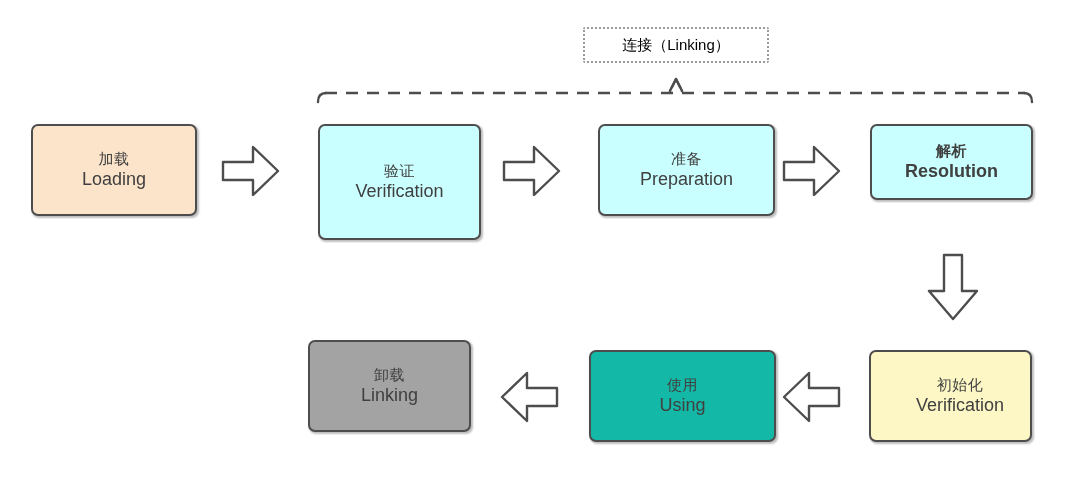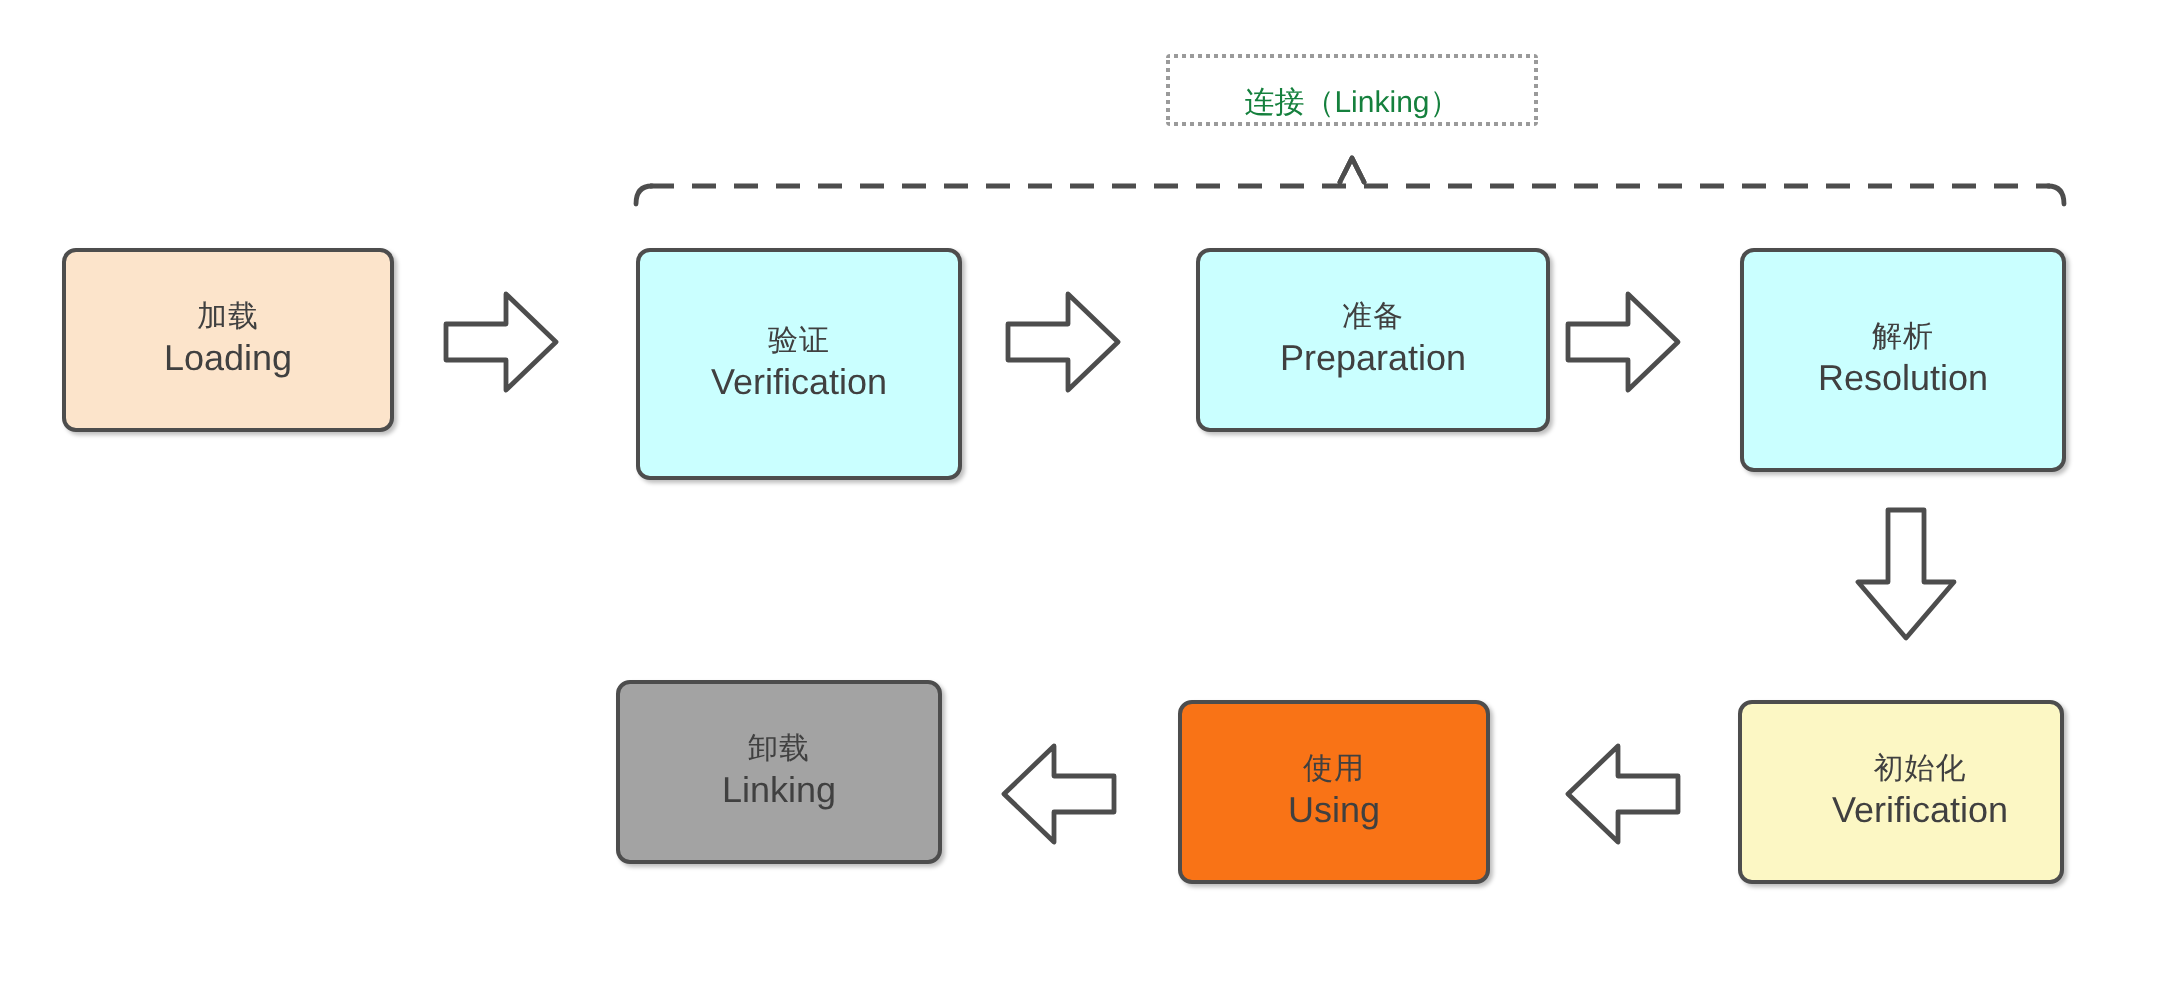--- a/index.html
+++ b/index.html
@@ -50,23 +50,23 @@
   }
   .bracket svg { display: block; }
 
   
   .group-label {
     position: absolute;
     box-sizing: border-box;
     border: 2px dotted #9a9a9a;
     border-radius: 2px;
     display: flex;
-    align-items: flex-end;
+    align-items: center;
     justify-content: center;
-    color: #15803d;
+    color: #000000;
     font-size: 15px;
     background: #ffffff;
     white-space: nowrap;
   }
 </style>
 </head>
 <body>
 
 <div id="canvas">
 
@@ -98,31 +98,31 @@
   <div class="node" style="left:318px; top:124px; width:163px; height:116px; background:#CAFFFF;">
     <span class="cn">验证</span>
     <span class="en">Verification</span>
   </div>
 
   <div class="node" style="left:598px; top:124px; width:177px; height:92px; background:#CAFFFF;">
     <span class="cn">准备</span>
     <span class="en">Preparation</span>
   </div>
 
-  <div class="node" style="left:870px; top:124px; width:163px; height:112px; background:#CAFFFF;">
+  <div class="node" style="left:870px; top:124px; width:163px; height:76px; background:#CAFFFF;font-weight:bold;">
     <span class="cn">解析</span>
     <span class="en">Resolution</span>
   </div>
 
   <div class="node" style="left:869px; top:350px; width:163px; height:92px; background:#FCF7C4;padding-left:19px;">
     <span class="cn">初始化</span>
     <span class="en">Verification</span>
   </div>
 
-  <div class="node" style="left:589px; top:350px; width:156px; height:92px; background:#f97316;align-items:center;">
+  <div class="node" style="left:589px; top:350px; width:187px; height:92px; background:#14b8a6;align-items:center;">
     <span class="cn">使用</span>
     <span class="en">Using</span>
   </div>
 
   <div class="node" style="left:308px; top:340px; width:163px; height:92px; background:#a3a3a3;">
     <span class="cn">卸载</span>
     <span class="en">Linking</span>
   </div>
 
   <div class="arrow" style="left:221px; top:143px;">

